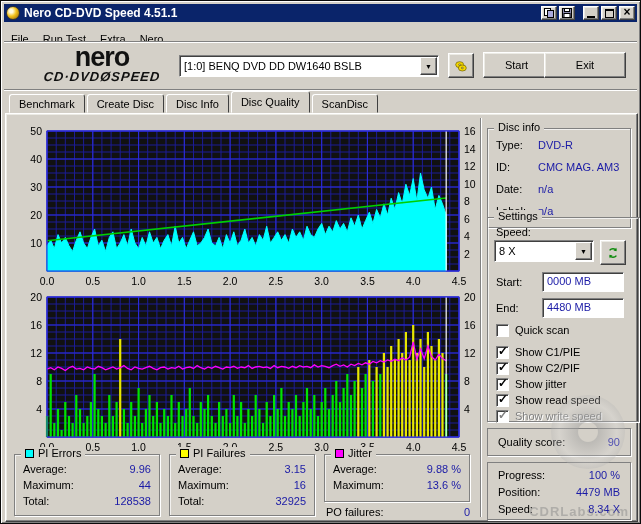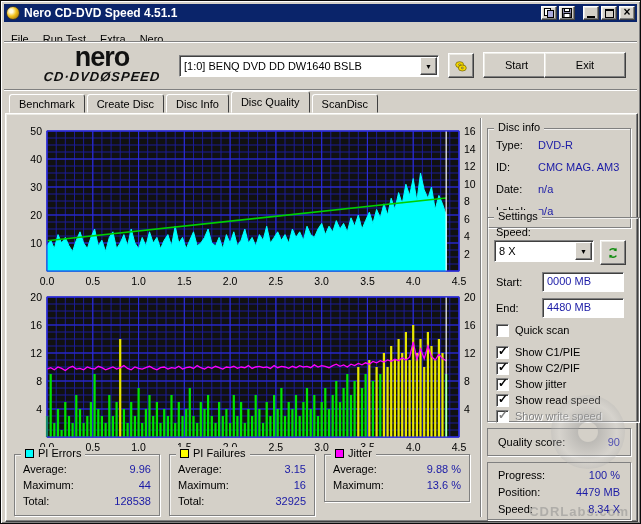--- a/index.html
+++ b/index.html
@@ -397,20 +397,24 @@
       <div class="statrow" style="top:8px">
           <span>Average:</span>
           <span class="val">9.88 %</span>
         </div>
       <div class="statrow" style="top:24px">
           <span>Maximum:</span>
           <span class="val">13.6 %</span>
         </div>
     </div>
 
+    <div class="porow">
+      <span>PO failures:</span>
+      <span class="val">0</span>
+    </div>
 
     <div class="vdivider"></div>
 
     <div class="rpanel">
 
       <div class="group" id="grp-discinfo">
         <div class="gtitle">
             <span>Disc info</span>
           </div>
         <div class="inforow" style="top:10px">

